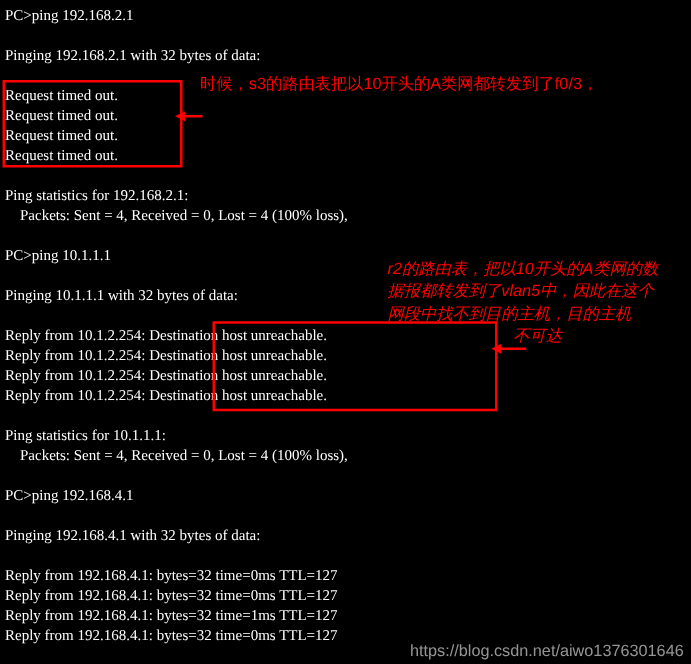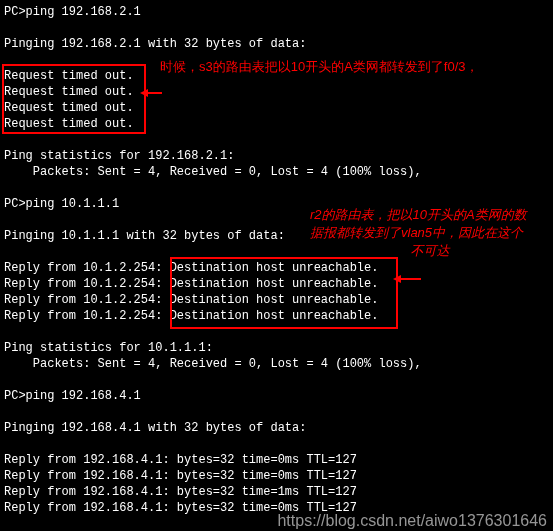--- a/index.html
+++ b/index.html
@@ -12,21 +12,21 @@
     font-family: "Consolas", "Courier New", monospace;
     font-size: 12px;
     line-height: 16px;
     overflow: hidden;
     position: relative;
   }
   .terminal {
     padding: 4px 4px;
     white-space: pre;
   }
-  .line { min-height: 16px; }
+  .line { min-height: 16px; font-family: Liberation Serif, serif; }
   .annotation {
     position: absolute;
     color: #ff0000;
     font-family: "Microsoft YaHei", "SimSun", sans-serif;
     font-size: 13px;
     line-height: 18px;
     white-space: normal;
   }
   .redbox {
     position: absolute;
@@ -35,21 +35,21 @@
   }
   .arrow {
     position: absolute;
     pointer-events: none;
   }
   .watermark {
     position: absolute;
     bottom: 2px;
     right: 6px;
     color: #b0b0b0;
-    font-size: 16px;
+    font-size: 13px;
     opacity: 0.85;
     font-family: sans-serif;
   }
 </style>
 </head>
 <body>
 
 <div class="terminal" id="term"><div class="line">PC&gt;ping 192.168.2.1</div><div class="line">&nbsp;</div><div class="line">Pinging 192.168.2.1 with 32 bytes of data:</div><div class="line">&nbsp;</div><div class="line">Request timed out.</div><div class="line">Request timed out.</div><div class="line">Request timed out.</div><div class="line">Request timed out.</div><div class="line">&nbsp;</div><div class="line">Ping statistics for 192.168.2.1:</div><div class="line">    Packets: Sent = 4, Received = 0, Lost = 4 (100% loss),</div><div class="line">&nbsp;</div><div class="line">PC&gt;ping 10.1.1.1</div><div class="line">&nbsp;</div><div class="line">Pinging 10.1.1.1 with 32 bytes of data:</div><div class="line">&nbsp;</div><div class="line">Reply from 10.1.2.254: Destination host unreachable.</div><div class="line">Reply from 10.1.2.254: Destination host unreachable.</div><div class="line">Reply from 10.1.2.254: Destination host unreachable.</div><div class="line">Reply from 10.1.2.254: Destination host unreachable.</div><div class="line">&nbsp;</div><div class="line">Ping statistics for 10.1.1.1:</div><div class="line">    Packets: Sent = 4, Received = 0, Lost = 4 (100% loss),</div><div class="line">&nbsp;</div><div class="line">PC&gt;ping 192.168.4.1</div><div class="line">&nbsp;</div><div class="line">Pinging 192.168.4.1 with 32 bytes of data:</div><div class="line">&nbsp;</div><div class="line">Reply from 192.168.4.1: bytes=32 time=0ms TTL=127</div><div class="line">Reply from 192.168.4.1: bytes=32 time=0ms TTL=127</div><div class="line">Reply from 192.168.4.1: bytes=32 time=1ms TTL=127</div><div class="line">Reply from 192.168.4.1: bytes=32 time=0ms TTL=127</div><div class="line">&nbsp;</div></div>
 
 <div class="redbox" style="left:2px; top:64px; width:140px; height:66px;"></div>
@@ -60,20 +60,21 @@
 </div>
 
 <svg class="arrow" style="left:140px; top:86px;" width="24" height="14">
   <line x1="22" y1="7" x2="4" y2="7" stroke="#ff0000" stroke-width="2"></line>
   <polygon points="0,7 8,3 8,11" fill="#ff0000"></polygon>
 </svg>
 
 <div class="annotation" style="left:310px; top:206px; width:240px;font-style:italic;">
   <div>r2的路由表，把以10开头的A类网的数</div>
   <div>据报都转发到了vlan5中，因此在这个</div>
+  <div>网段中找不到目的主机，目的主机</div>
   <div style="text-align:center;">不可达</div>
 </div>
 
 <svg class="arrow" style="left:393px; top:272px;" width="30" height="14">
   <line x1="28" y1="7" x2="6" y2="7" stroke="#ff0000" stroke-width="2"></line>
   <polygon points="0,7 8,3 8,11" fill="#ff0000"></polygon>
 </svg>
 
 <div class="watermark">https://blog.csdn.net/aiwo1376301646</div>
 

